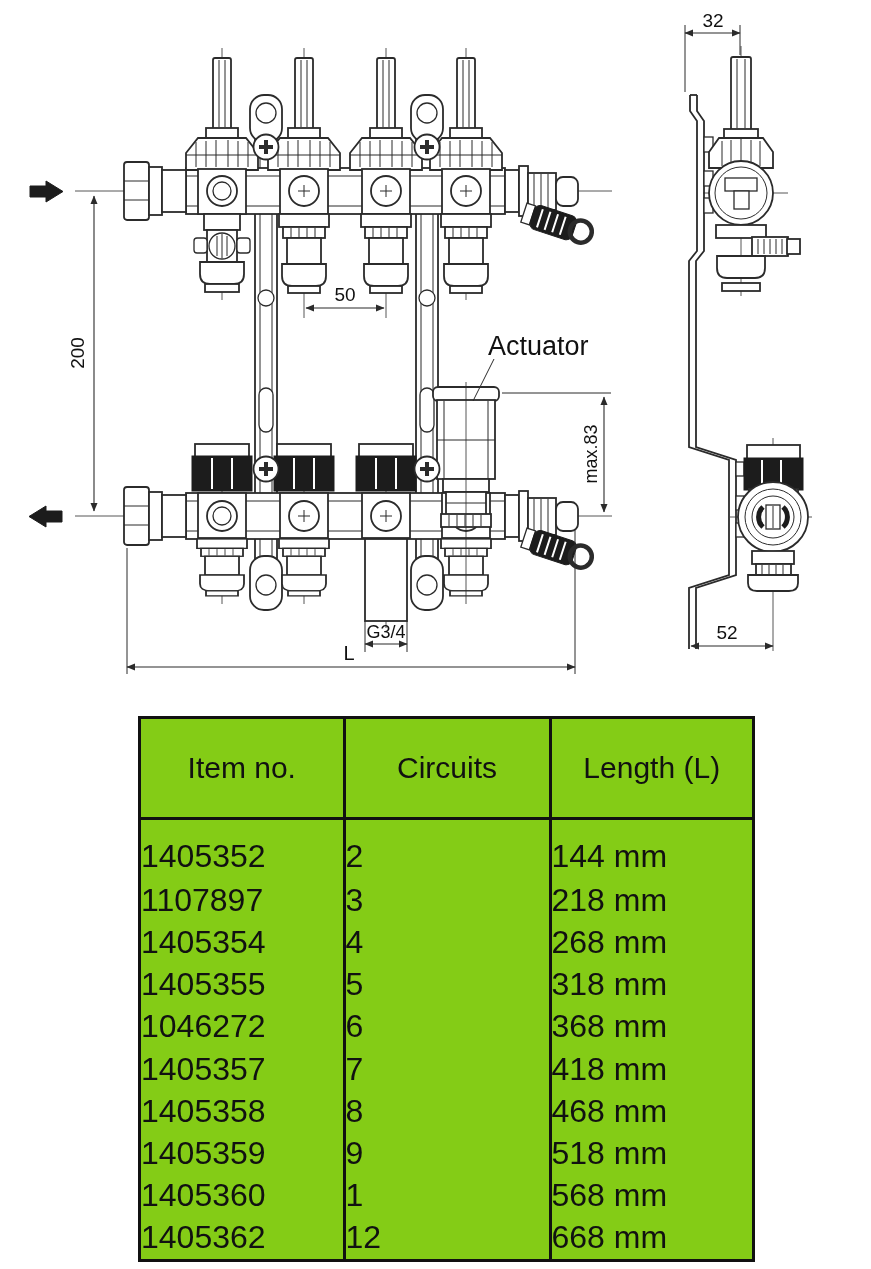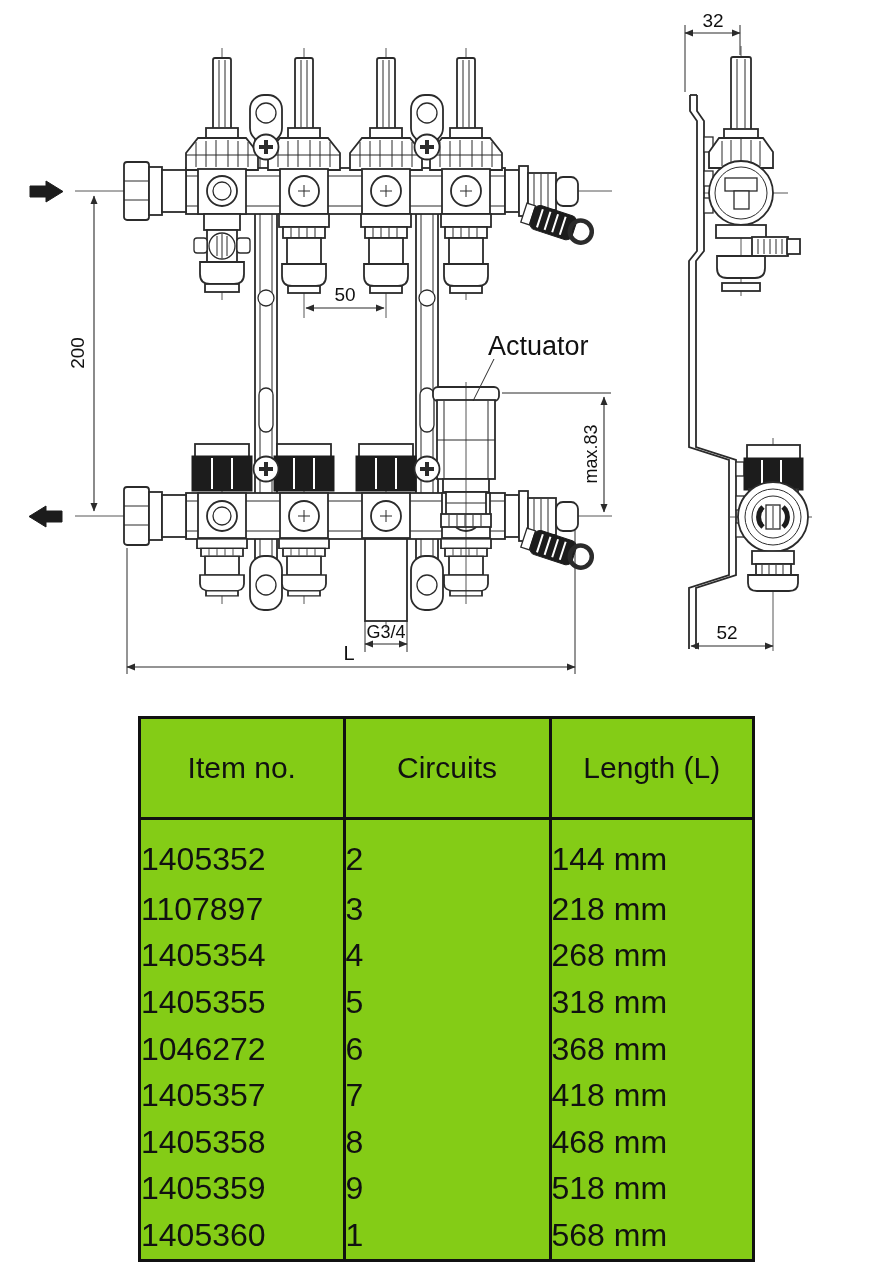--- a/index.html
+++ b/index.html
@@ -346,20 +346,25 @@
         <tr data-name="table-row">
           <td>1405359</td>
           <td>9</td>
           <td>518 mm</td>
         </tr>
         <tr data-name="table-row">
           <td>1405360</td>
           <td>1</td>
           <td>568 mm</td>
         </tr>
+        <tr data-name="table-row">
+          <td>1405362</td>
+          <td>12</td>
+          <td>668 mm</td>
+        </tr>
       </tbody>
     <tbody>
       <tr class="filler" data-name="table-filler-row">
         <td></td>
           <td></td>
           <td></td>
       </tr>
     </tbody>
   </table>
 </div>

